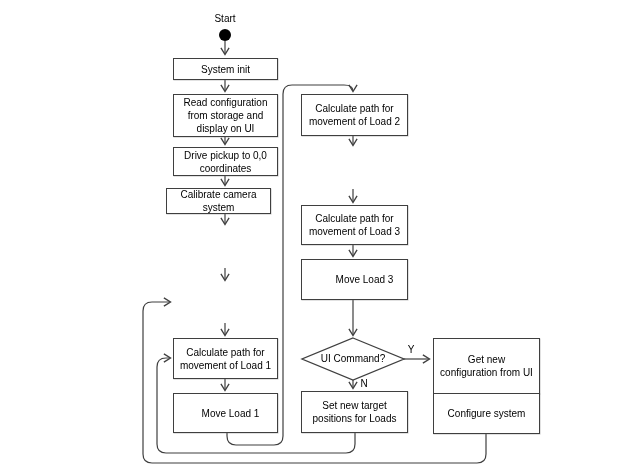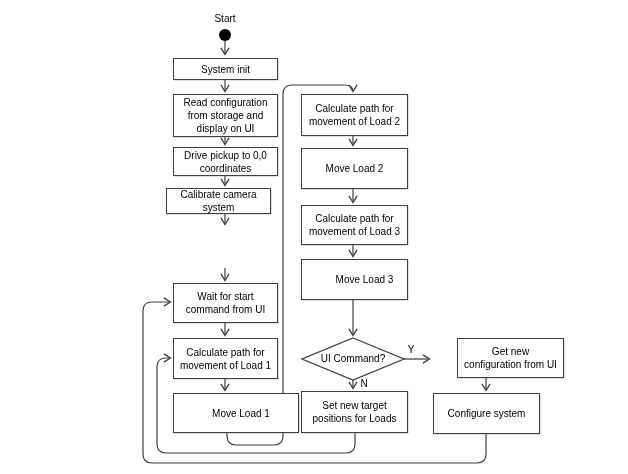--- a/index.html
+++ b/index.html
@@ -68,44 +68,41 @@
 
   <div class="node" style="left:173px;top:58px;width:105px;height:22px;">System init</div>
 
   <div class="node" style="left:173px;top:147px;width:105px;height:29px;">Drive pickup to 0,0
 coordinates</div>
 
   <div class="node" style="left:166px;top:188px;width:105px;height:26px;">Calibrate camera
 system</div>
 
 
-  <div class="node" style="left:173px;top:283px;width:105px;height:40px;">Wait for start
-command from UI</div>
 
   <div class="node" style="left:173px;top:338px;width:105px;height:41px;">Calculate path for
 movement of Load 1</div>
 
-  <div class="node" style="left:173px;top:393px;width:126px;height:40px;padding-left:10px;">Move Load 1</div>
+  <div class="node" style="left:173px;top:393px;width:105px;height:40px;padding-left:10px;">Move Load 1</div>
 
   <div class="node" style="left:301px;top:94px;width:107px;height:42px;">Calculate path for
 movement of Load 2</div>
 
-  <div class="node" style="left:301px;top:148px;width:107px;height:41px;">Move Load 2</div>
 
   <div class="node" style="left:301px;top:205px;width:107px;height:40px;">Calculate path for
 movement of Load 3</div>
 
   <div class="node" style="left:301px;top:259px;width:107px;height:41px;padding-left:20px;">Move Load 3</div>
 
   <div class="floating" style="left:303px;top:346px;width:100px;height:26px;">UI Command?</div>
 
   <div class="node" style="left:301px;top:391px;width:107px;height:42px;">Set new target
 positions for Loads</div>
 
-  <div class="node" style="left:433px;top:338px;width:107px;height:40px;margin-left:24px;">Get new
+  <div class="node" style="left:433px;top:338px;width:107px;height:56px;">Get new
 configuration from UI</div>
 
   <div class="node" style="left:433px;top:393px;width:107px;height:41px;">Configure system</div>
 
   <div class="floating" style="left:405px;top:344px;width:12px;height:12px;">Y</div>
 
   <div class="floating" style="left:358px;top:378px;width:12px;height:12px;">N</div>
 
 </div>
 

